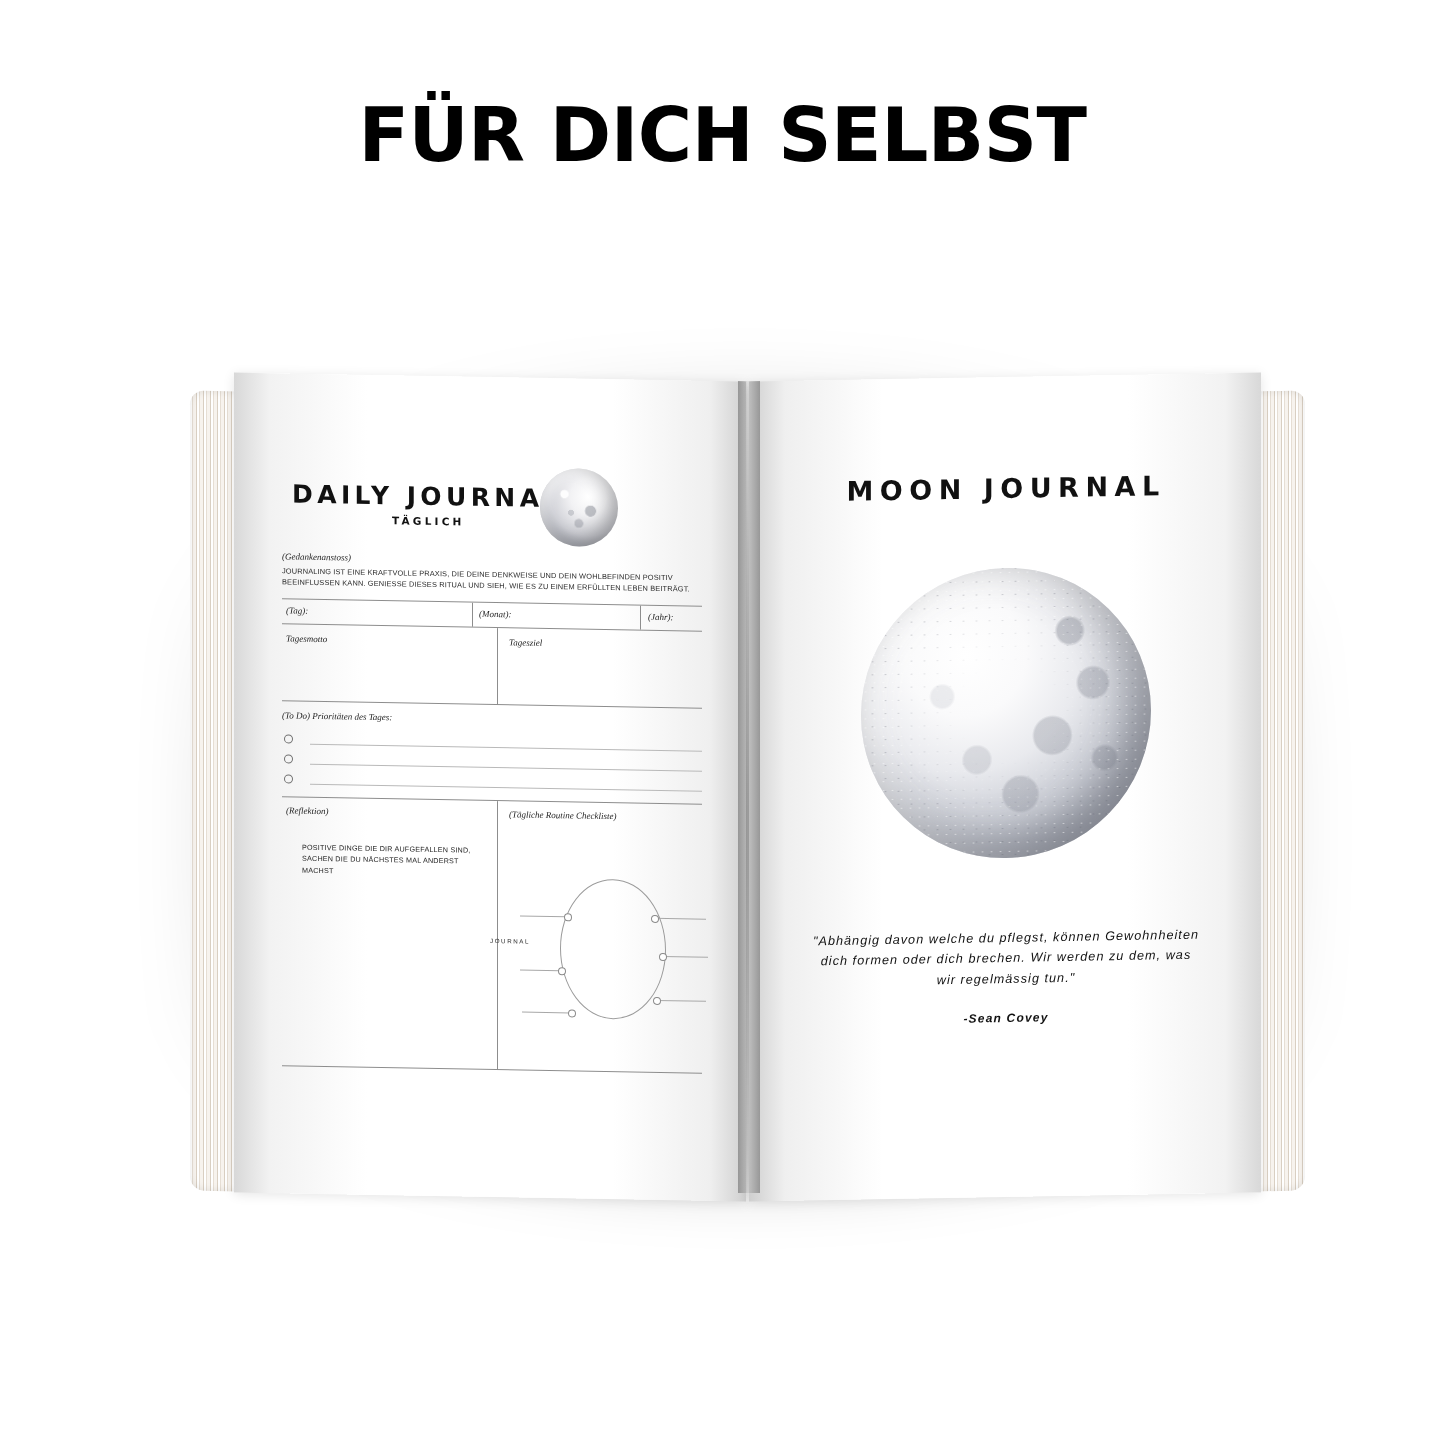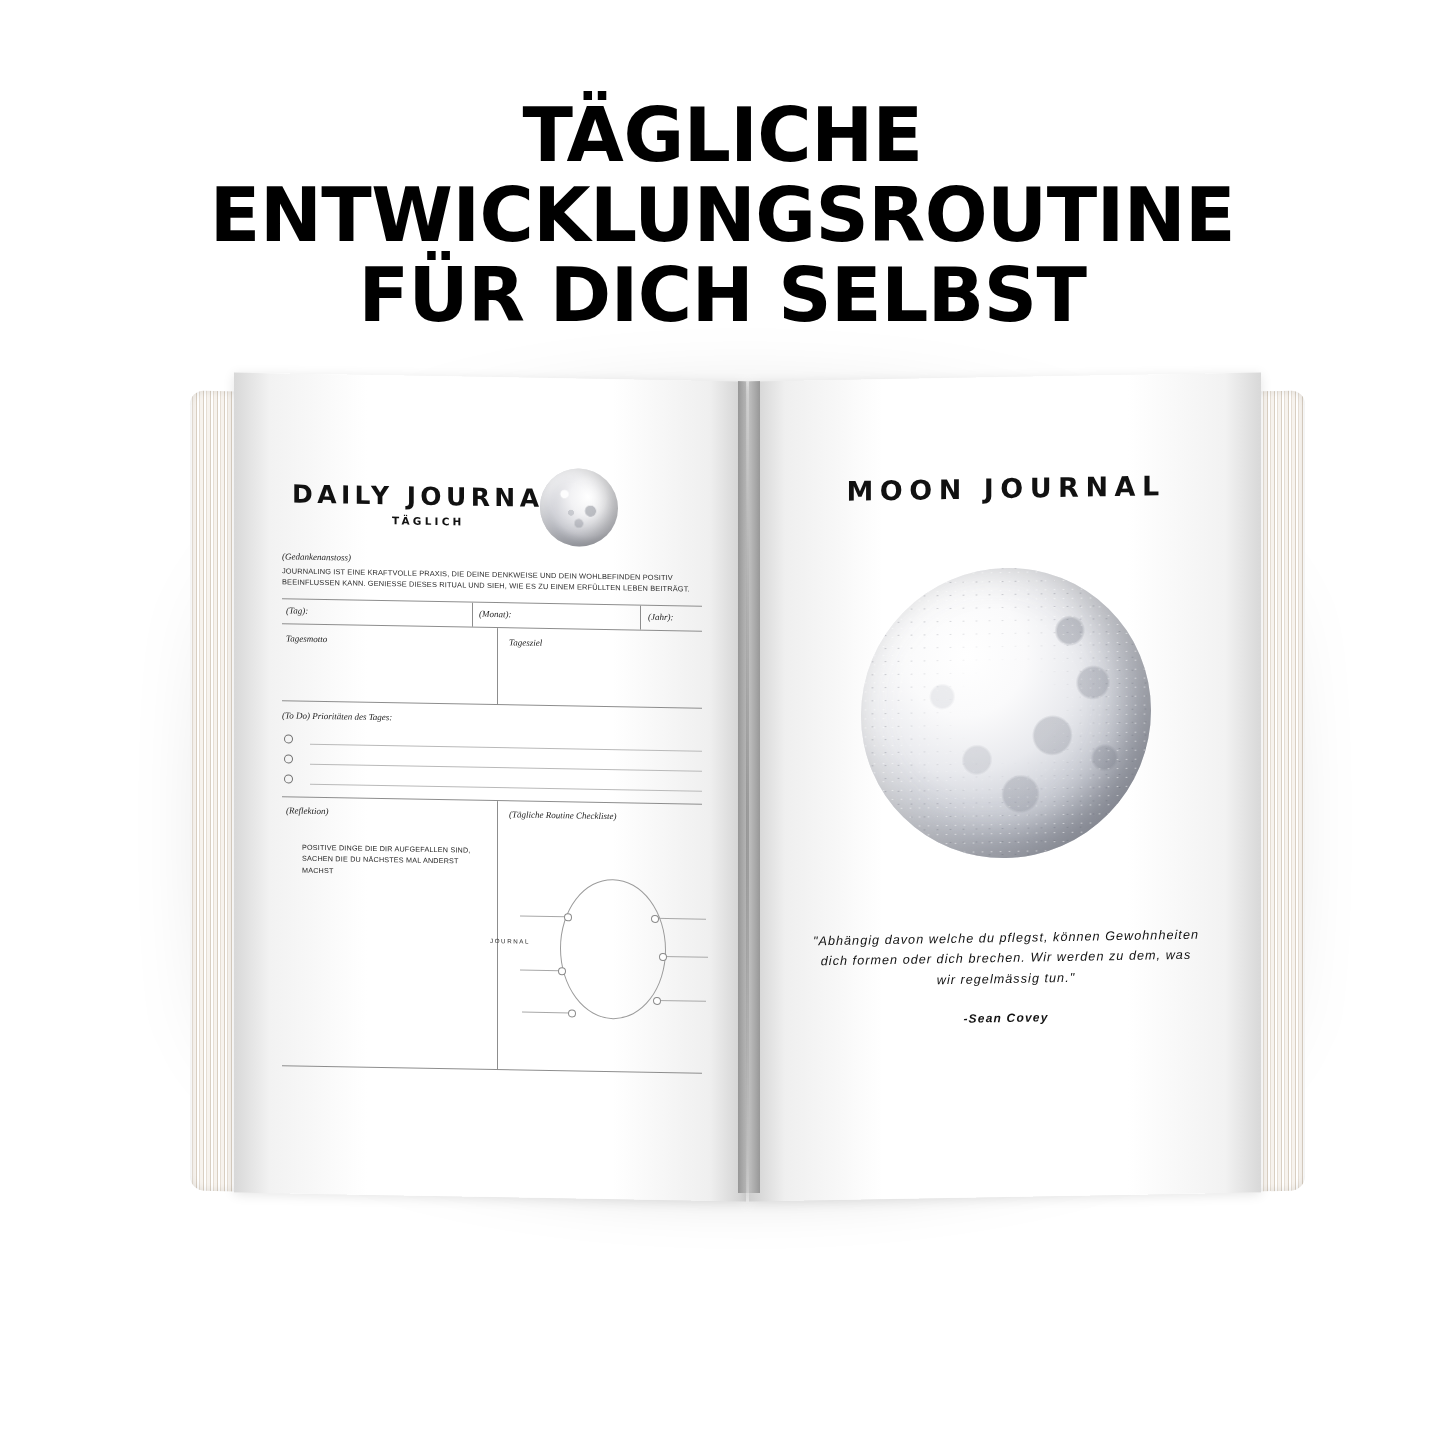--- a/index.html
+++ b/index.html
@@ -376,21 +376,20 @@
     font-weight: 700;
     font-size: 12px;
     letter-spacing: 1.2px;
     color: #111;
   }
 </style>
 </head>
 <body>
 
 <div class="headline">
-  <span class="l1">TÄGLICHE ENTWICKLUNGSROUTINE</span>
   <span class="l2">FÜR DICH SELBST</span>
 </div>
 
 <div class="book-wrap">
   <div class="book-shadow"></div>
 
   <div class="book">
     <div class="edge edge-left"></div>
     <div class="edge edge-right"></div>
 

